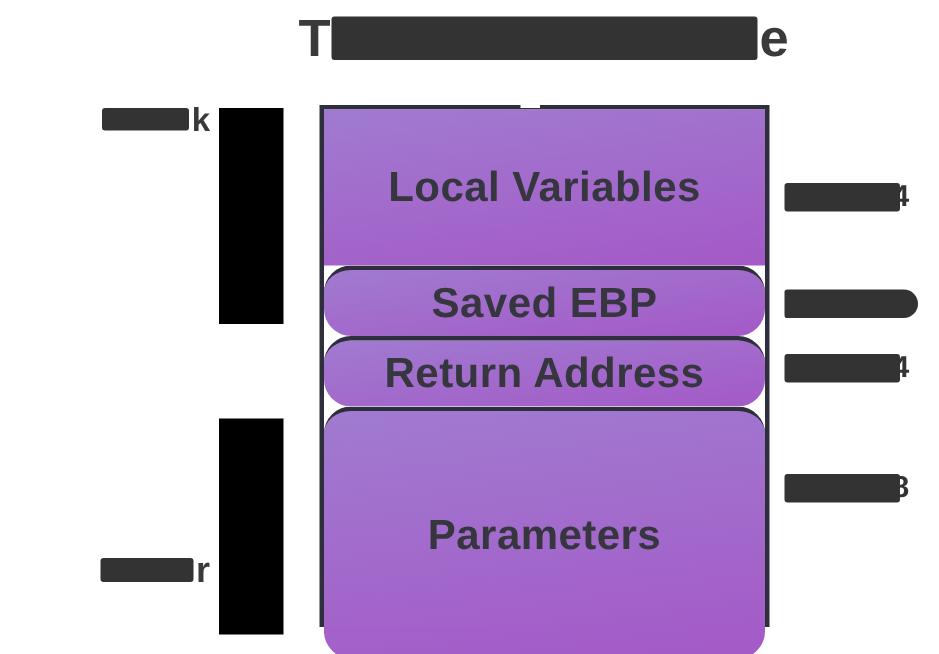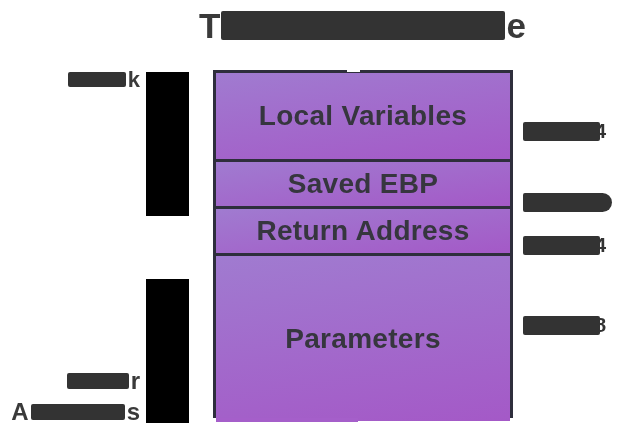--- a/index.html
+++ b/index.html
@@ -37,22 +37,22 @@
   .stack-box{
     position:absolute;left:213px;top:70px;width:300px;height:348px;
     border:3px solid var(--box-border,#2e2e3c);box-sizing:border-box;
   }
   .row{
     display:flex;align-items:center;justify-content:center;
     font-weight:700;font-size:28px;letter-spacing:.3px;color:#36363e;
     background:linear-gradient(172deg,var(--box-grad-top,#a07bd0),var(--box-grad-bottom,#a459c7));
     box-sizing:border-box;
   }
-  .row + .row{border-top:3px solid var(--box-border,#2e2e3c);}
-  .row-1{height:86px;} .row-2{height:47px;} .row-3{height:47px;text-align:center;} .row-4{height:168px;}
+  .row + .row{border-top:3px solid var(--box-border,#2e2e3c);border-radius:18px;}
+  .row-1{height:104px;} .row-2{height:47px;} .row-3{height:47px;text-align:center;} .row-4{height:168px;}
 
   .notch{position:absolute;left:347px;top:69px;width:13px;height:3px;background:#ffffff;}
   .bottom-strip{position:absolute;left:216px;top:418px;width:142px;height:4px;background:#a55fca;}
 
   
   .rlabel{
     position:absolute;left:523px;height:20px;display:flex;align-items:center;
     font-weight:700;font-size:20px;color:var(--redaction,#333333);
   }
   .rbar{position:relative;z-index:2;width:77px;height:19px;background:var(--redaction,#333333);border-radius:2px;}
@@ -73,21 +73,20 @@
 
   <div class="ann sg">
     <div><span class="redact w58"></span><span>k</span></div>
   </div>
 
   <div class="arrow arrow-top"></div>
   <div class="arrow arrow-bottom"></div>
 
   <div class="ann ha">
     <div><span class="redact w62"></span><span>r</span></div>
-    <div><span>A</span><span class="redact w94"></span><span>s</span></div>
   </div>
 
   <div class="stack-box">
     <div class="row row-1">
         <span>Local Variables</span>
       </div>
     <div class="row row-2">
         <span>Saved EBP</span>
       </div>
     <div class="row row-3">

